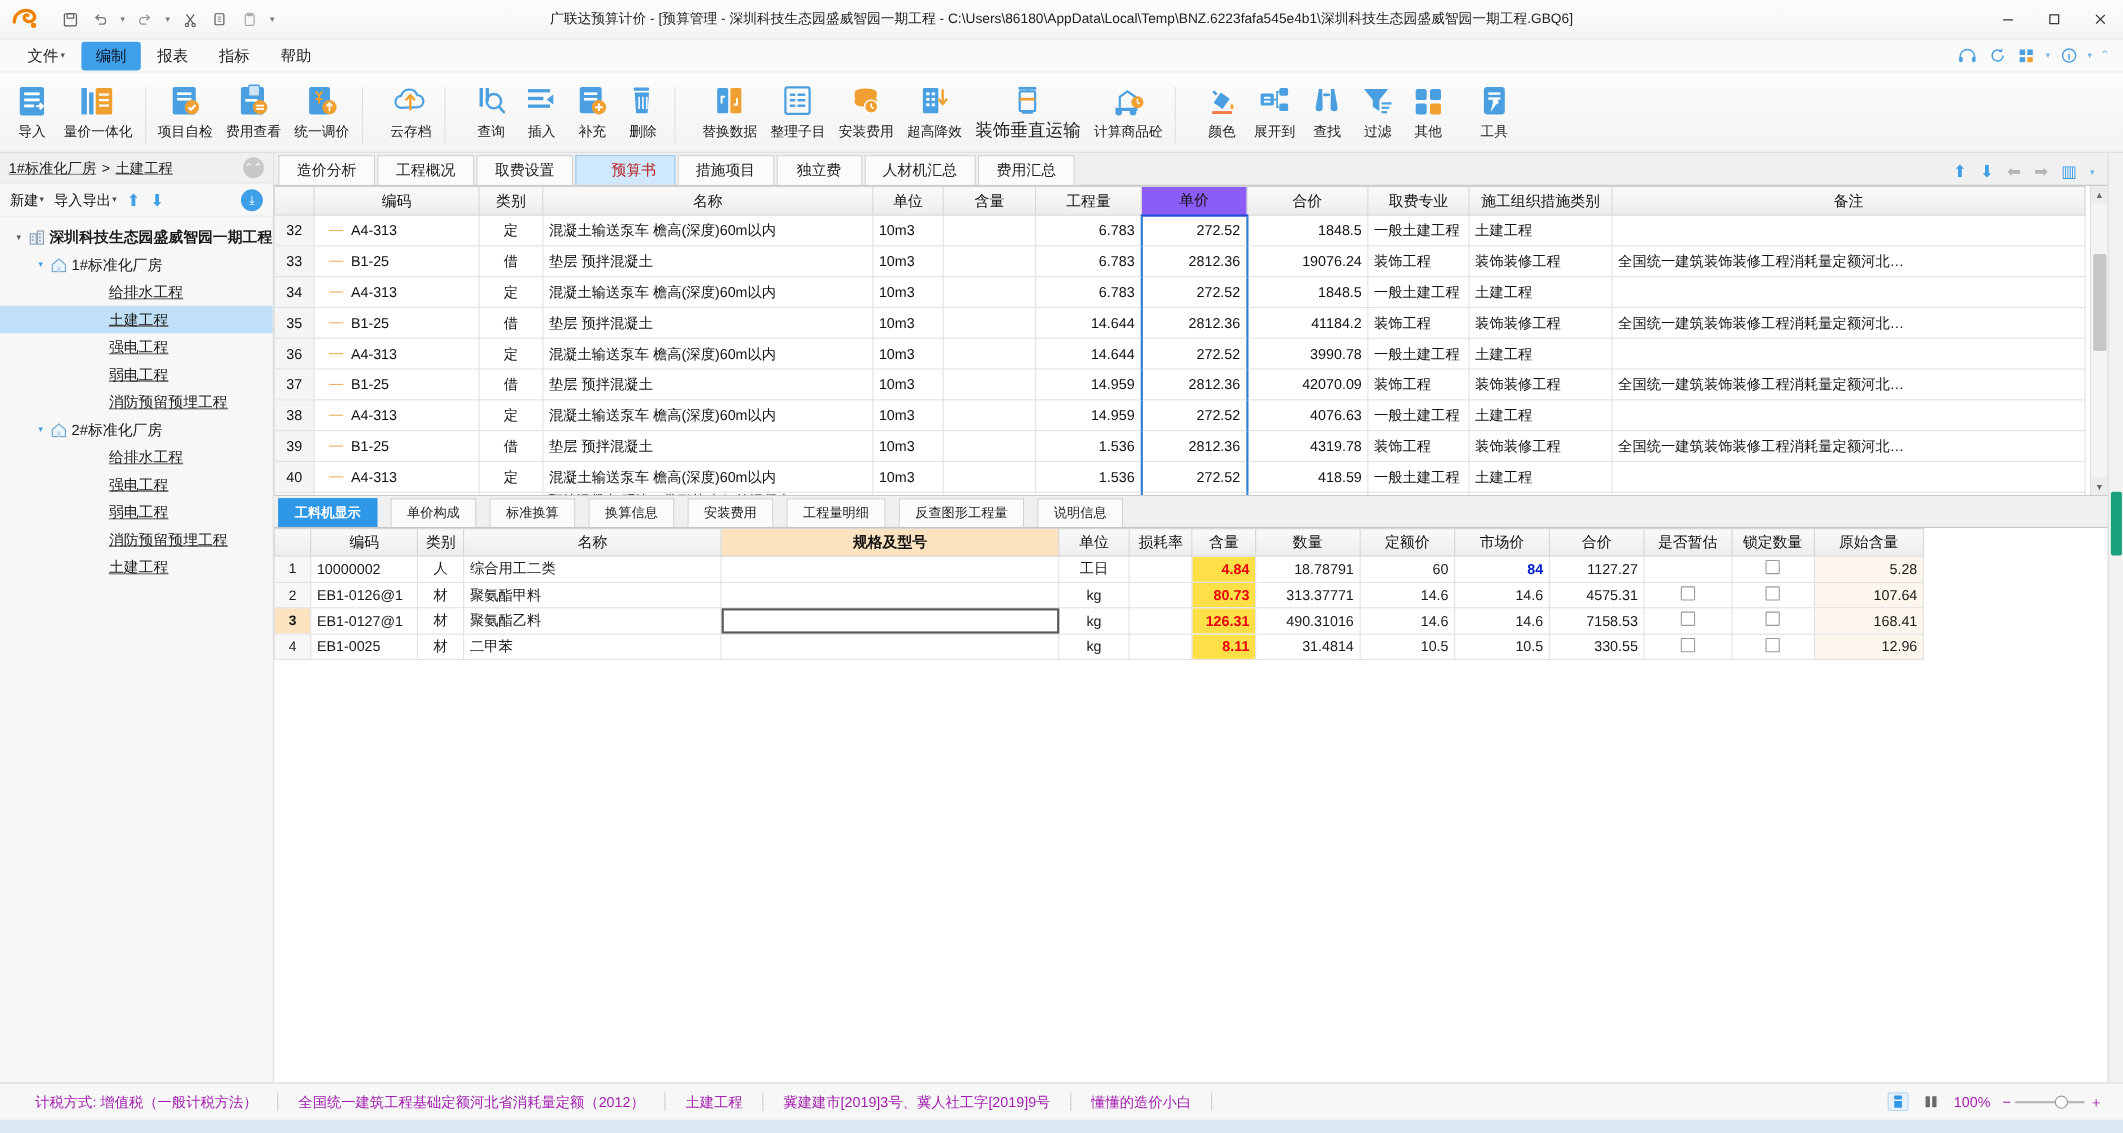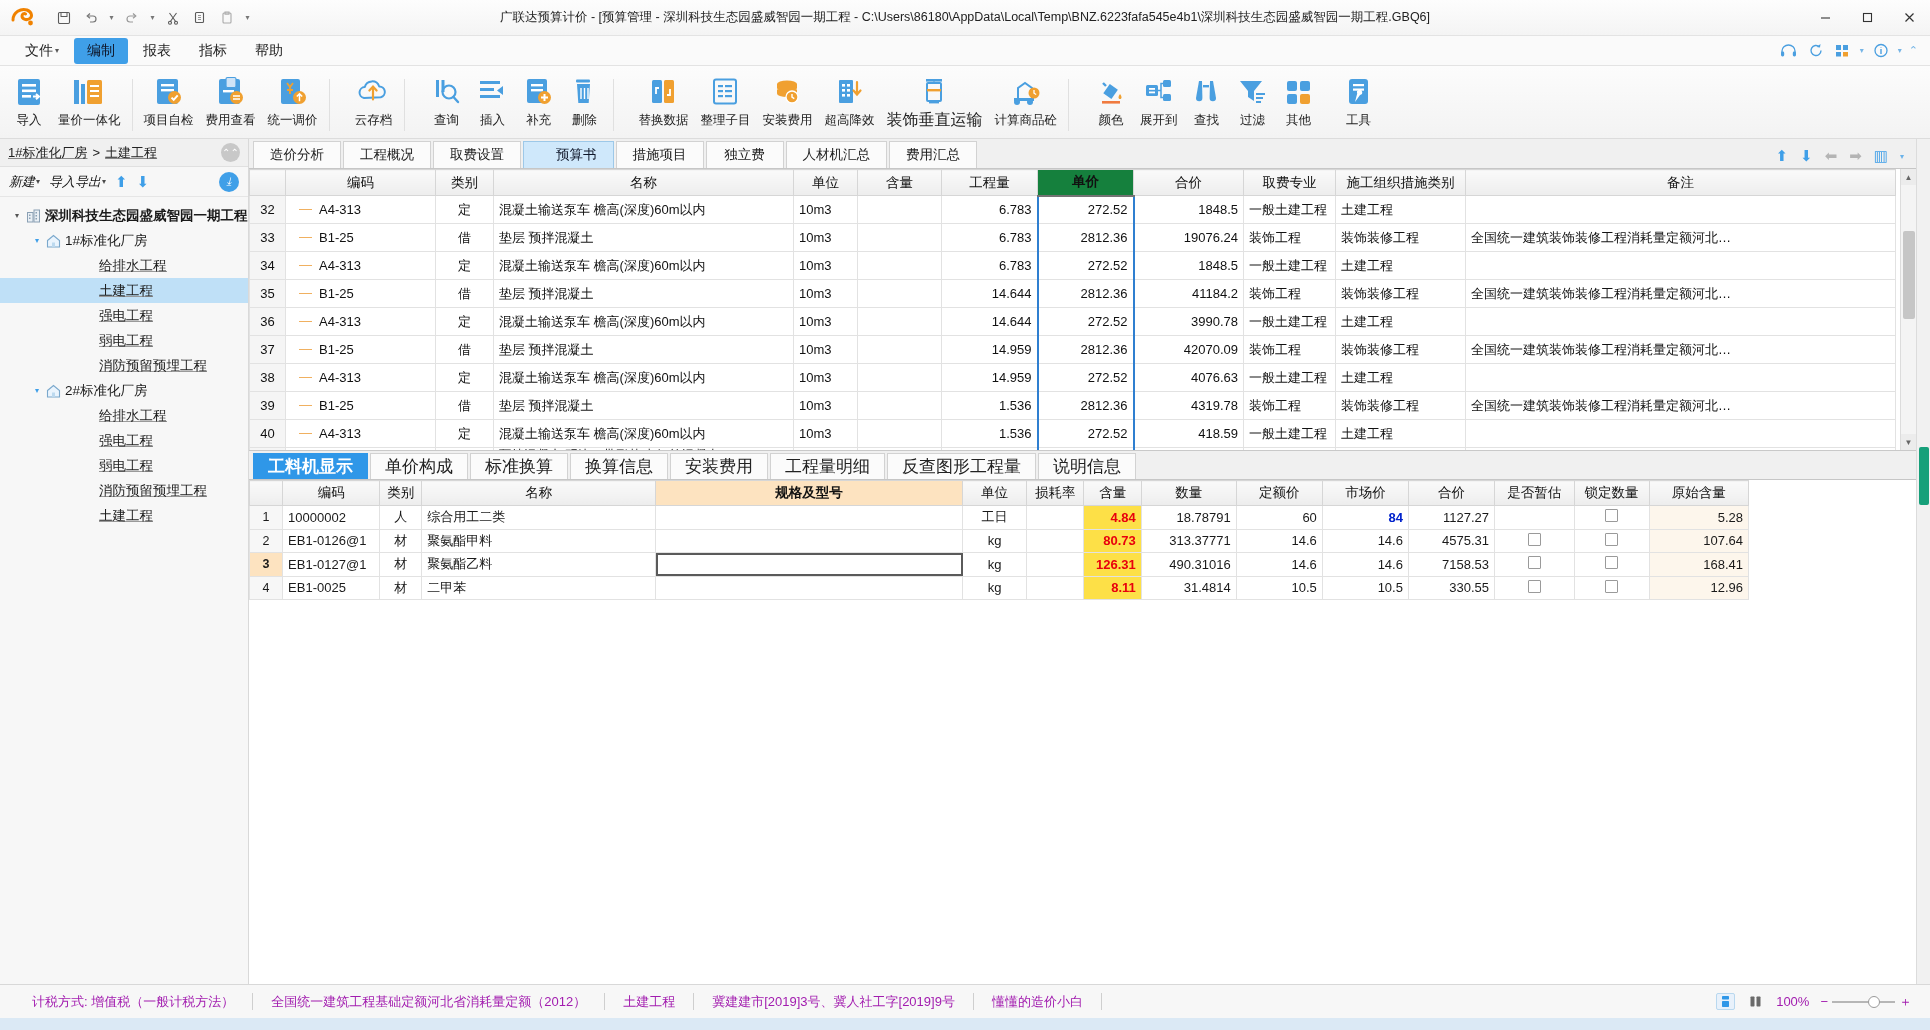--- a/index.html
+++ b/index.html
@@ -77,21 +77,21 @@
     gap: 5px;
   }
   .sb-crumb-link { text-decoration: underline; text-decoration-color:#888; }
   .sb-collapse {
     margin-left:auto; width:19px; height:19px; border-radius:50%;
     background:#c8c8c8; color:#fff; display:flex; align-items:center; justify-content:center;
     font-size:10px; line-height:1;
   }
   .sb-toolbar {
     height: 30px; display:flex; align-items:center; gap:9px; padding: 0 9px;
-    background:#f7f7f7; border-bottom:1px solid #e6e6e6; font-size:13px;font-style:italic;
+    background:#f7f7f7; border-bottom:1px solid #e6e6e6; font-size:13px;
   }
   .sb-tb-btn { display:flex; align-items:center; gap:1px; color:#111; }
   .sb-arrow { color:#3f9fe8; font-size:15px; }
   .sb-dl {
     margin-left:auto; width:20px; height:20px; border-radius:50%; background:#3f9fe8;
     color:#fff; display:flex; align-items:center; justify-content:center; font-size:11px;
   }
   .tree { flex:1; overflow:hidden; padding-top:6px; font-size:13.5px; }
   .tr-row { height: 25px; display:flex; align-items:center; padding-right:6px; white-space:nowrap; }
   .tr-row.sel { background:#bfe0f7; }
@@ -108,34 +108,34 @@
   .main { flex:1; display:flex; flex-direction:column; min-width:0; background:#fff; }
   .main-tabs {
     height: 30px; background:#f0f0f0; display:flex; align-items:flex-end;
     border-bottom:1px solid #c6c6c6; padding-left:4px; flex:none; position:relative;
   }
   .mtab {
     height: 27px; min-width: 78px; padding: 0 16px; display:flex; align-items:center; justify-content:center;
     font-size:13.5px; color:#222; background:#fbfbfb; border:1px solid #d2d2d2; border-bottom:none;
     margin-right: 2px;
   }
-  .mtab.active { background:#cfe8fb; color:#0f172a; border-color:#9dc8e8;padding-left:32px; }
+  .mtab.active { background:#cfe8fb; color:#b91c1c; border-color:#9dc8e8;padding-left:32px; }
   .mtab-right { margin-left:auto; display:flex; align-items:center; gap:12px; padding-right:12px; padding-bottom:3px; color:#3f9fe8; font-size:15px;}
   .mtab-right .dim { color:#b4b4b4; }
 
   
   .grid-wrap { flex: none; height: 281px; display:flex; min-height:0; }
   .grid-scroll { flex:1; overflow:hidden; position:relative; }
   table.gridtbl { border-collapse:collapse; table-layout:fixed; width: 1646px; font-size:13px; }
   table.gridtbl th {
     background: linear-gradient(#fafafa,#ededed);
     border:1px solid #d6d6d6; height:26px; font-weight:normal; color:#111; font-size:13.5px;
     padding:0 3px;
   }
-  table.gridtbl th.hl { background:#15803d; font-weight:bold; border-bottom:2px solid #737373;}
+  table.gridtbl th.hl { background:#8b5cf6; font-weight:normal; border-bottom:2px solid #1d4ed8;}
   table.gridtbl td {
     border:1px solid #e2e2e2; height:28px; padding: 0 5px; color:#111; vertical-align:middle;
     white-space:nowrap; overflow:hidden;
   }
   .c-num { text-align:center; background:#f5f5f5; color:#333; font-size:13px; }
   .c-r { text-align:right; }
   .c-c { text-align:center; }
   .c-unitprice { border-left:2px solid #2f7fd0 !important; border-right:2px solid #2f7fd0 !important; }
   .code-cell { display:flex; align-items:center; gap:0; }
   .tree-dash { display:inline-block; width:13px; border-top:1px solid #f0b060; margin-right:7px; margin-left:8px;}
@@ -146,21 +146,21 @@
   }
   .vs-btn { width:16px; height:16px; display:flex; align-items:center; justify-content:center; font-size:8px; color:#666; background:#ececec;}
   .vs-track { flex:1; width:16px; background:#f4f4f4; position:relative; }
   .vs-thumb { position:absolute; left:2px; width:12px; background:#c6c6c6; border-radius:2px; }
 
   
   .bottom { flex:1; display:flex; flex-direction:column; min-height:0; border-top:1px solid #c9c9c9; background:#fff;}
   .btabs { height:29px; background:#f0f0f0; display:flex; align-items:flex-end; padding-left:4px; border-bottom:1px solid #c6c6c6; flex:none;}
   .btab {
     height:26px; padding:0 14px; display:flex; align-items:center; justify-content:center;
-    font-size:17px; background:#fbfbfb; border:1px solid #d2d2d2; border-bottom:none; margin-right:2px; color:#222;
+    font-size:12px; background:#fbfbfb; border:1px solid #d2d2d2; border-bottom:none; margin-right:12px; color:#222;
   }
   .btab.active { background:#2f97e8; color:#fff; border-color:#2f97e8; font-weight:bold;}
   .btbl-wrap { flex:none; overflow:hidden; }
   table.btbl { border-collapse:collapse; table-layout:fixed; width: 1500px; font-size:13px;}
   table.btbl th {
     background: linear-gradient(#fafafa,#ededed); border:1px solid #d6d6d6; height:25px;
     font-weight:normal; font-size:13.5px; color:#111;
   }
   table.btbl th.hl { background:#fde3c0; font-weight:bold; }
   table.btbl td { border:1px solid #e2e2e2; height:23.5px; padding:0 5px; white-space:nowrap; overflow:hidden; }

